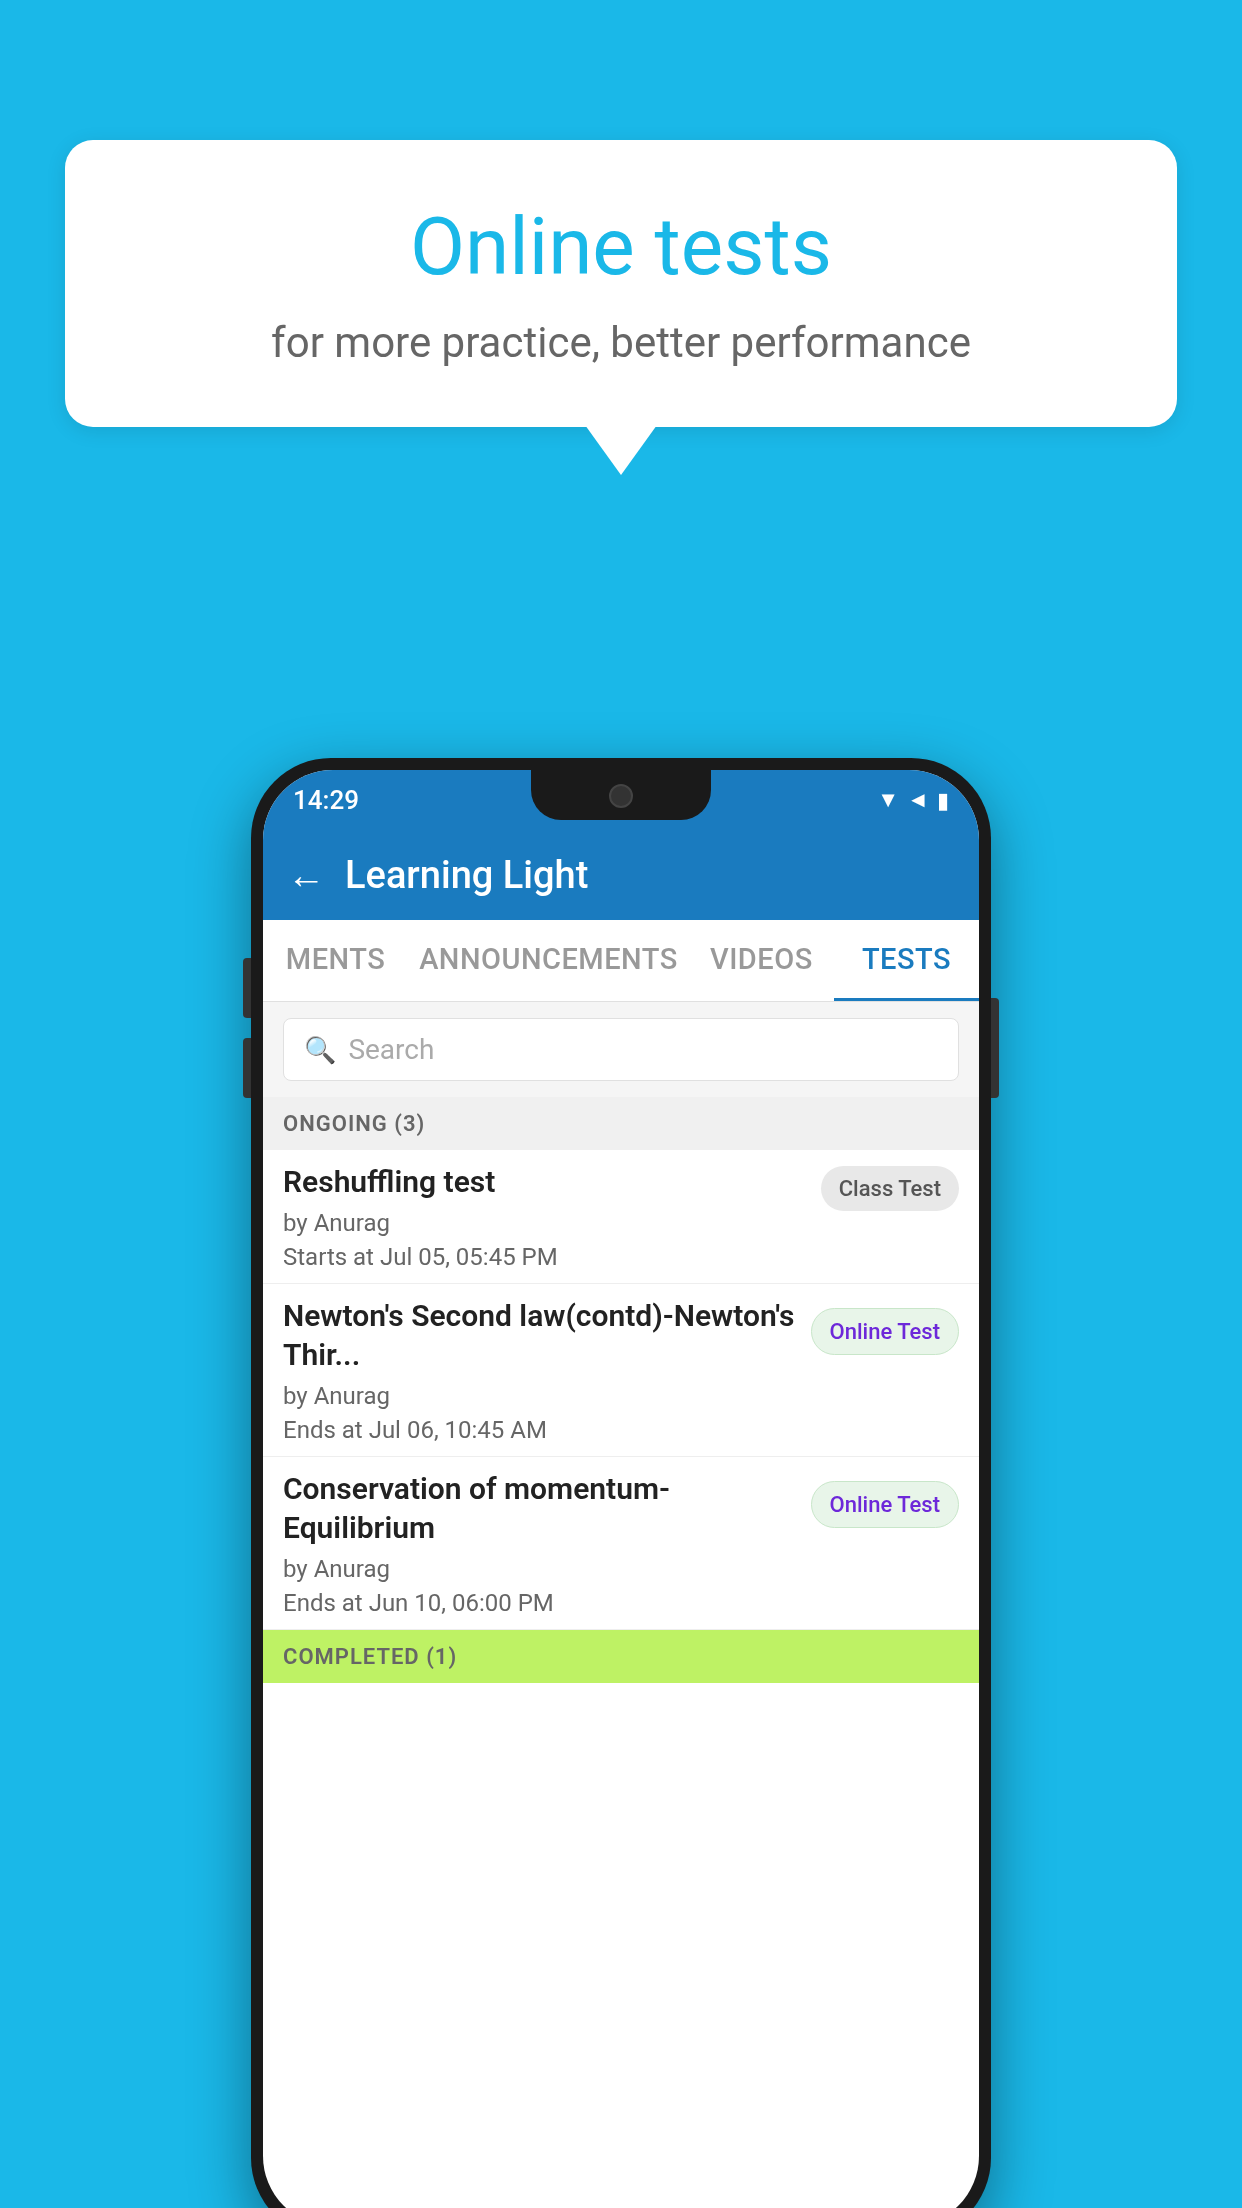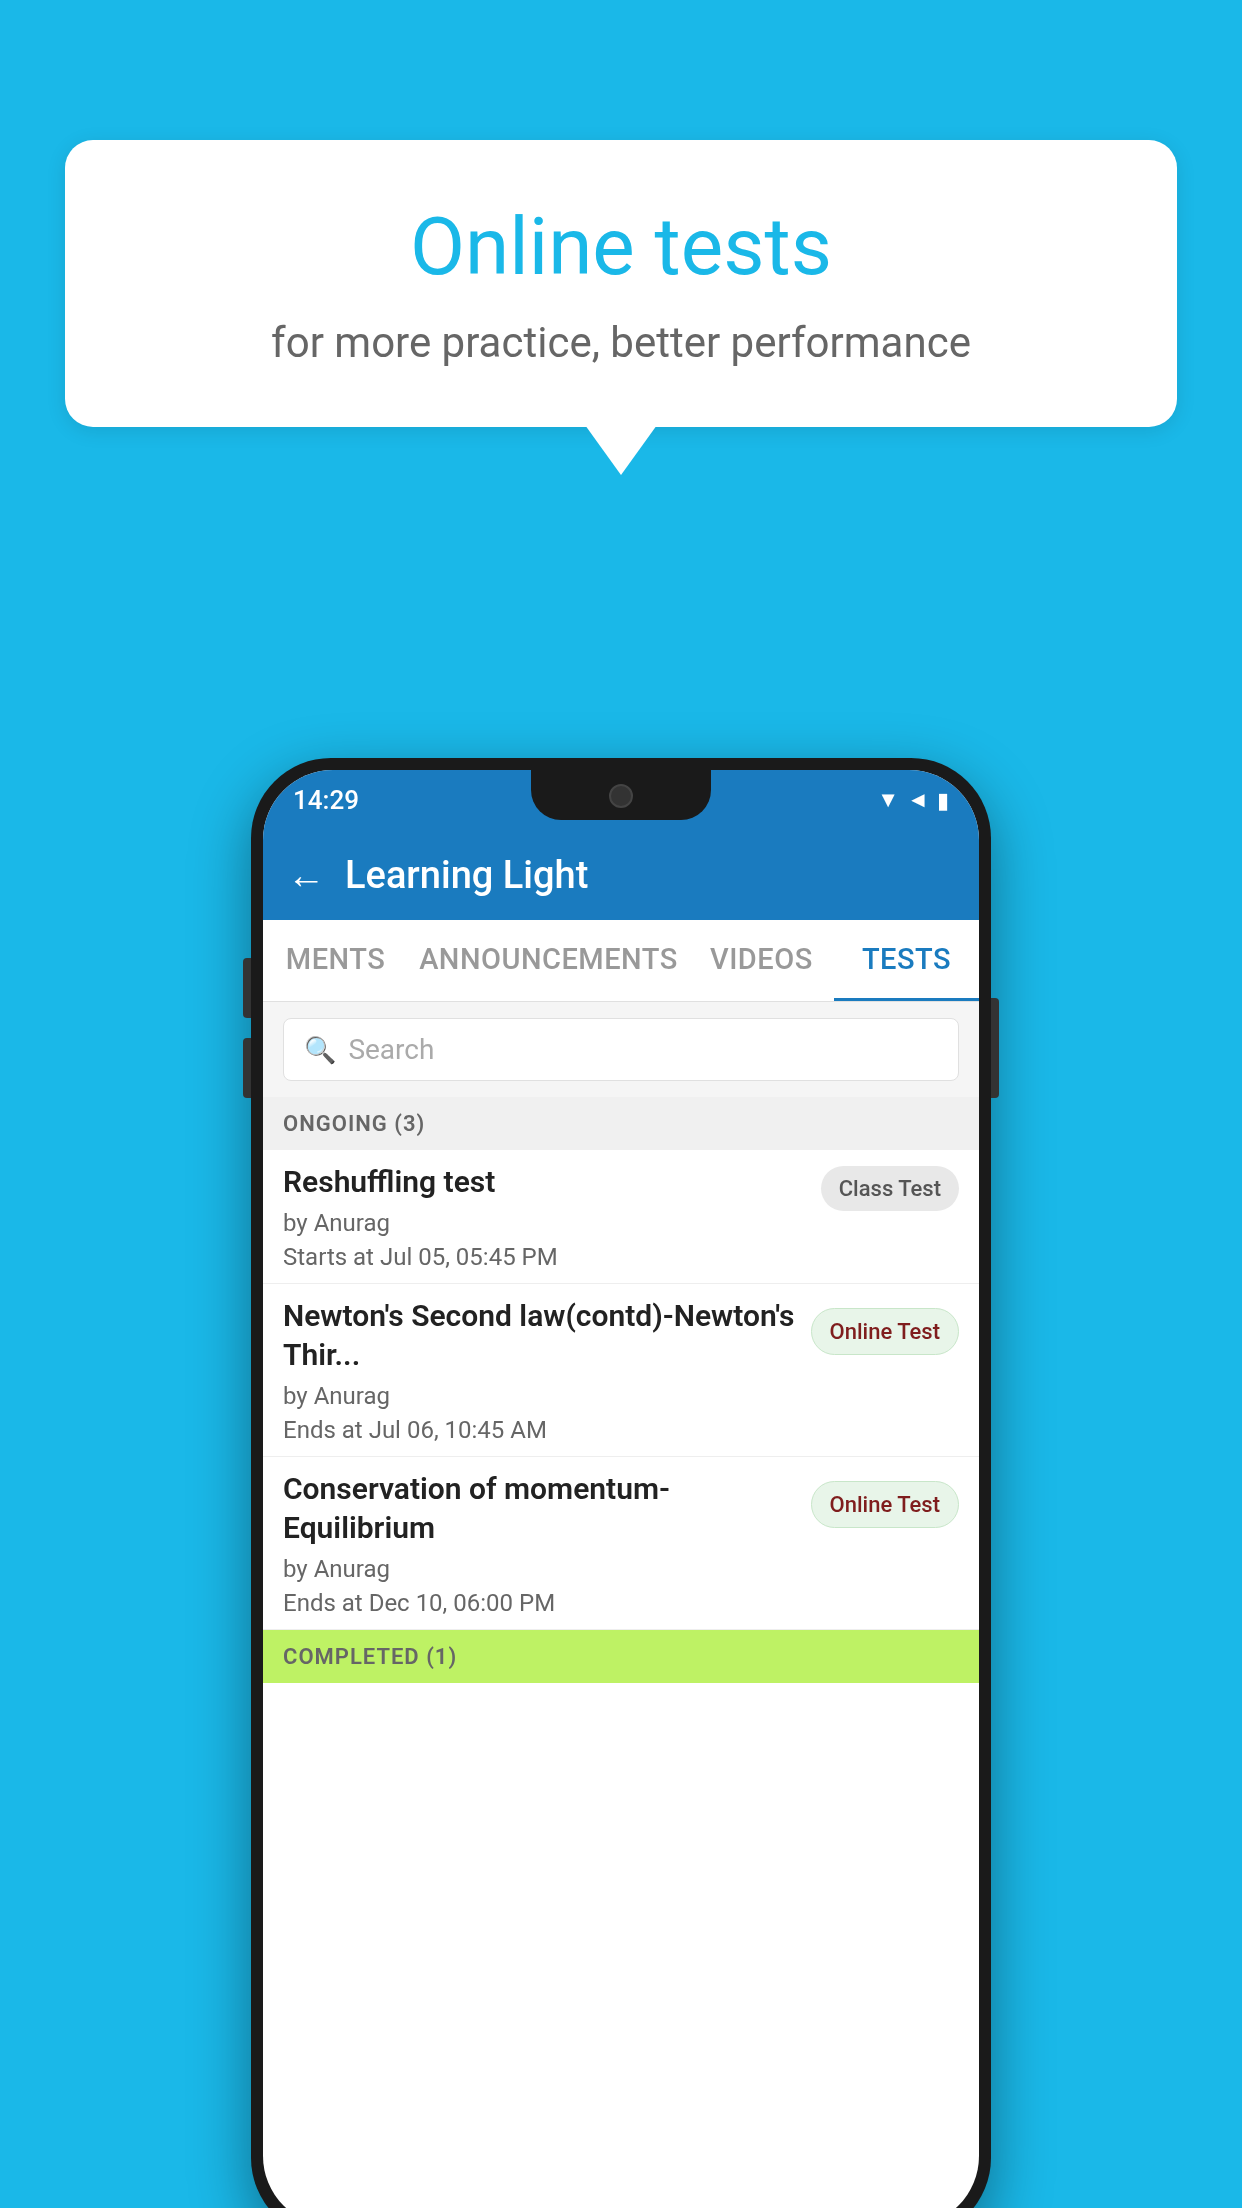--- a/index.html
+++ b/index.html
@@ -261,21 +261,21 @@
       flex-shrink: 0;
     }
 
     .badge-class {
       background: #e8e8e8;
       color: #555;
     }
 
     .badge-online {
       background: #e8f5e9;
-      color: #7f1d1d;
+      color: #6d28d9;
       border: 1px solid #c8e6c9;
       margin-top: 12px;
     }
 
     
     .phone-side-btn-left {
       position: absolute;
       left: -8px;
       top: 200px;
       width: 8px;
@@ -395,21 +395,21 @@
         </div>
       </div>
       <span class="badge badge-online">Online Test</span>
     </div>
 
     <div class="test-item">
       <div class="test-item-content">
         <div class="test-item-title">Conservation of momentum-Equilibrium</div>
         <div class="test-item-author">by Anurag</div>
         <div class="test-item-time">
-          <span>Ends at</span>&nbsp;<span>Dec 10, 06:00 PM</span>
+          <span>Ends at</span>&nbsp;<span>Jun 10, 06:00 PM</span>
         </div>
       </div>
       <span class="badge badge-online">Online Test</span>
     </div>
 
     <div class="completed-section">COMPLETED (1)</div>
 
   </div>
 </div>
 

